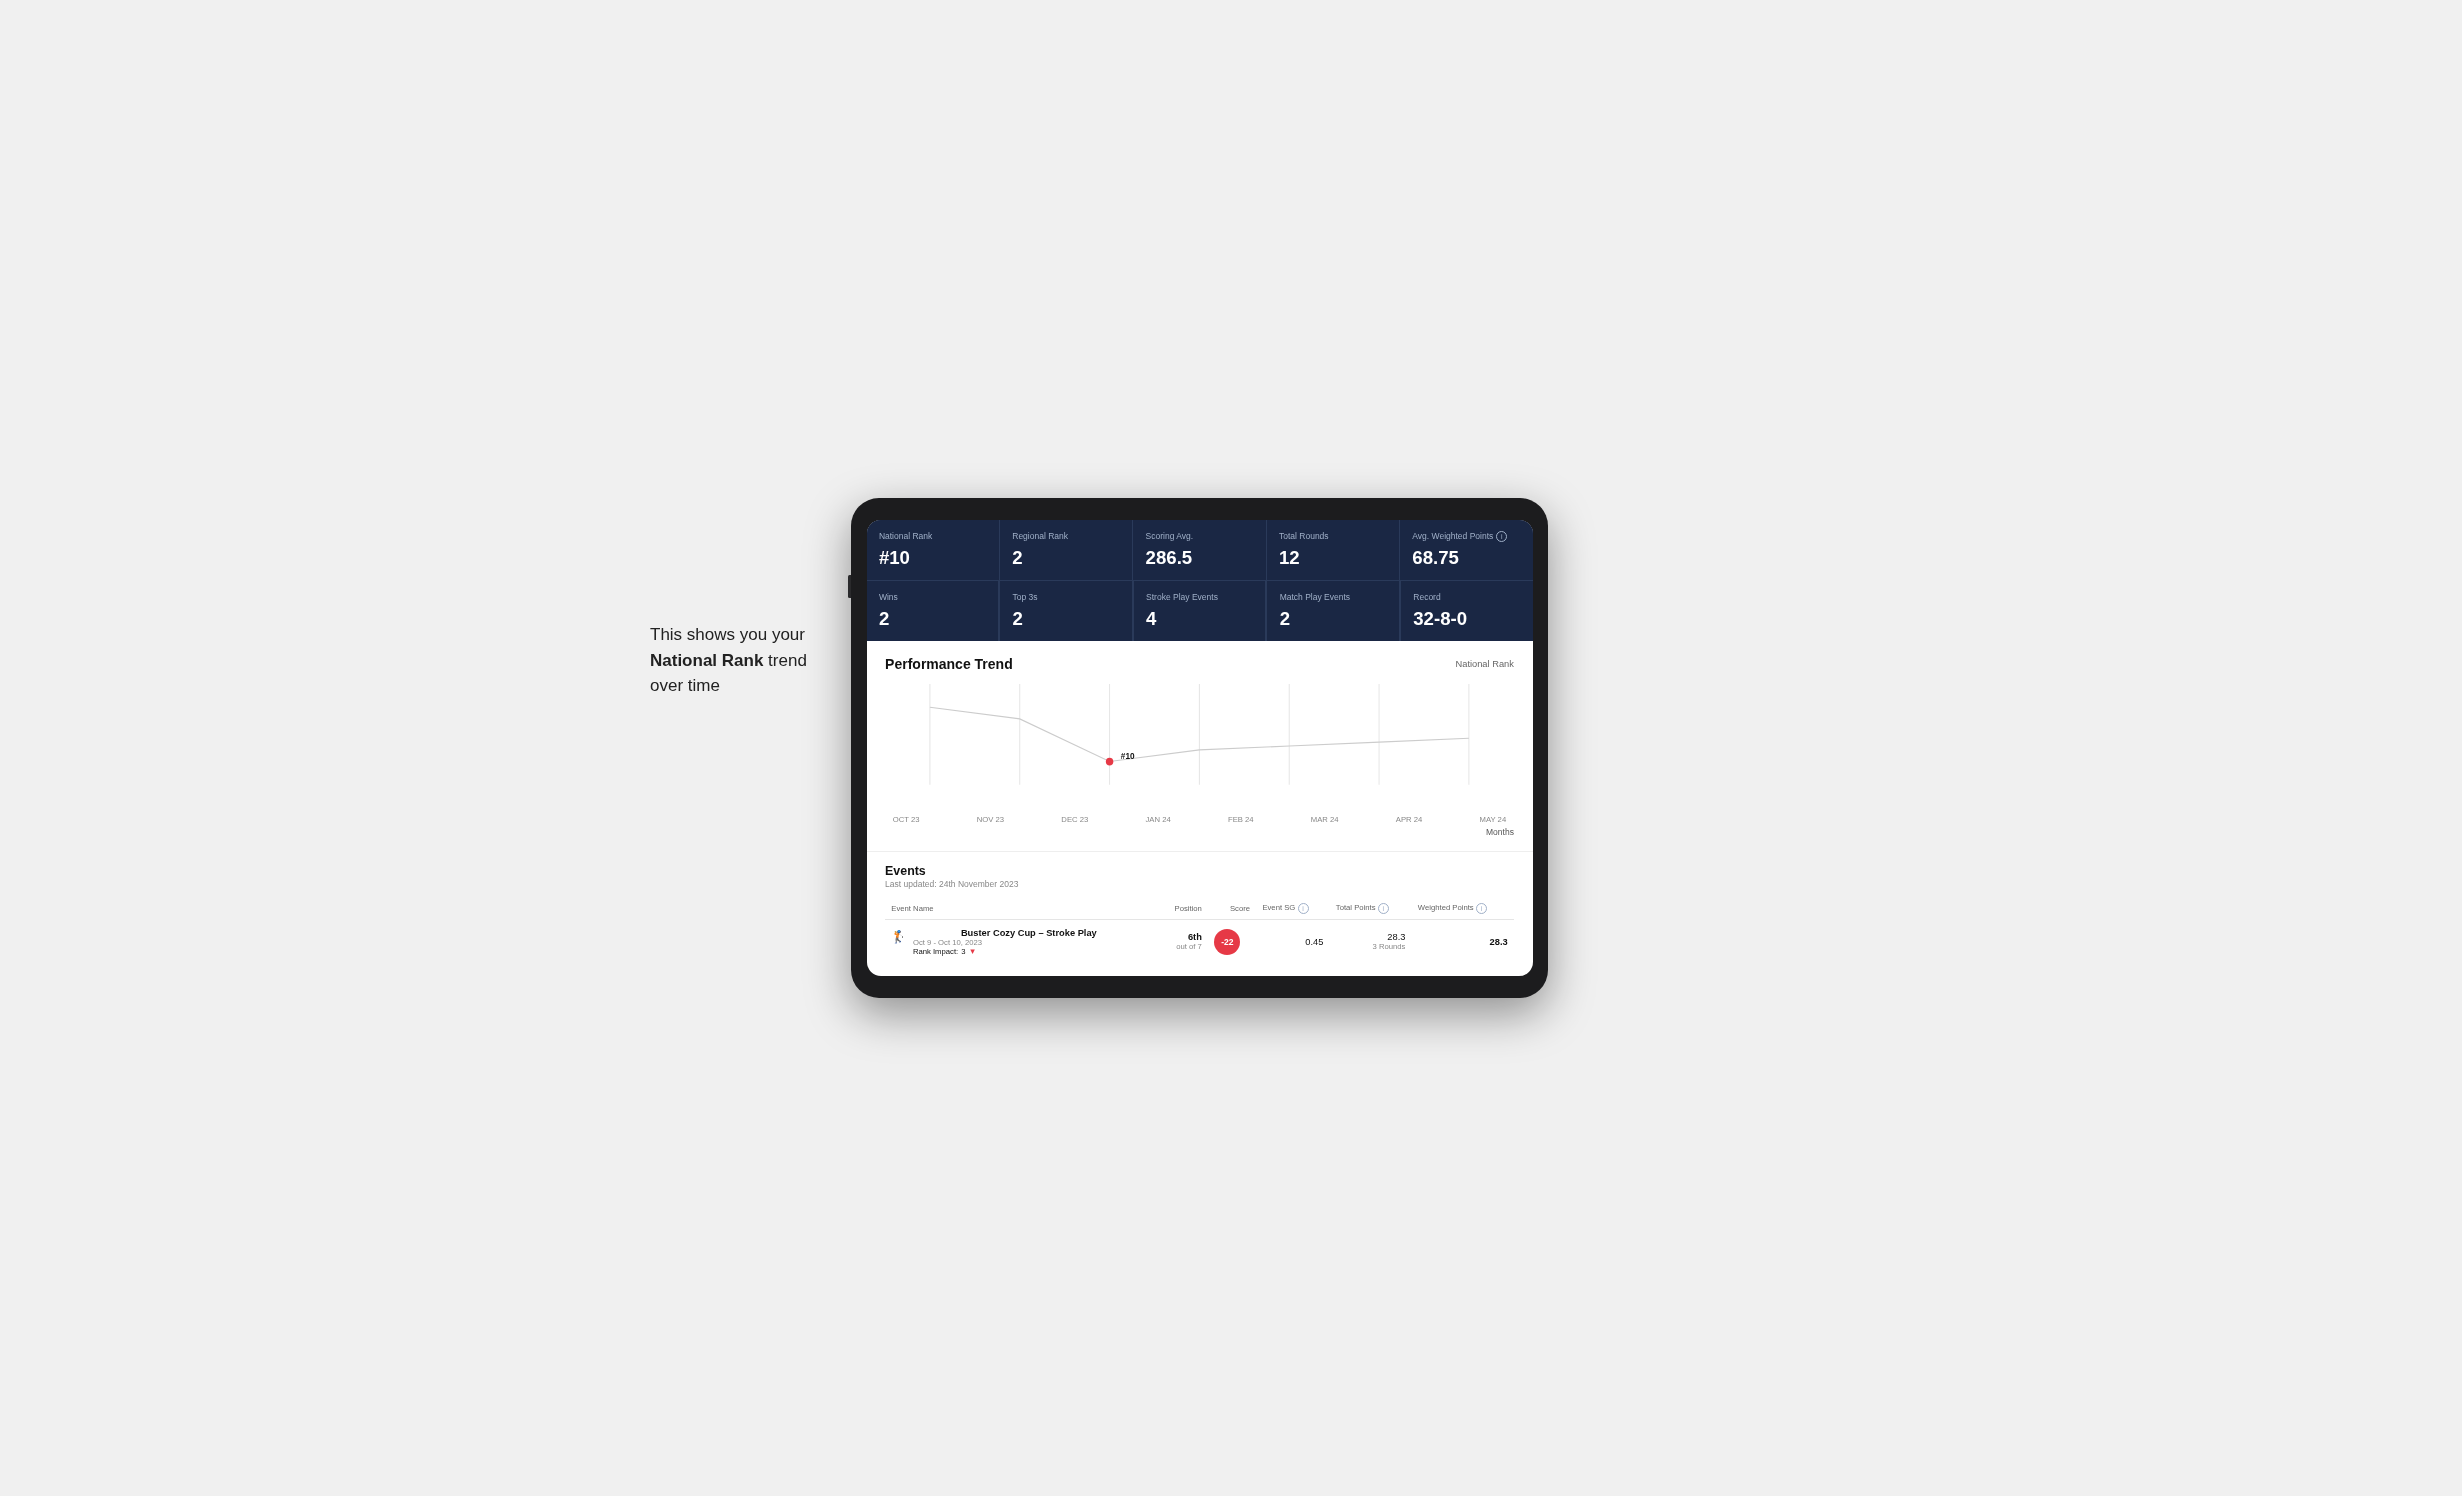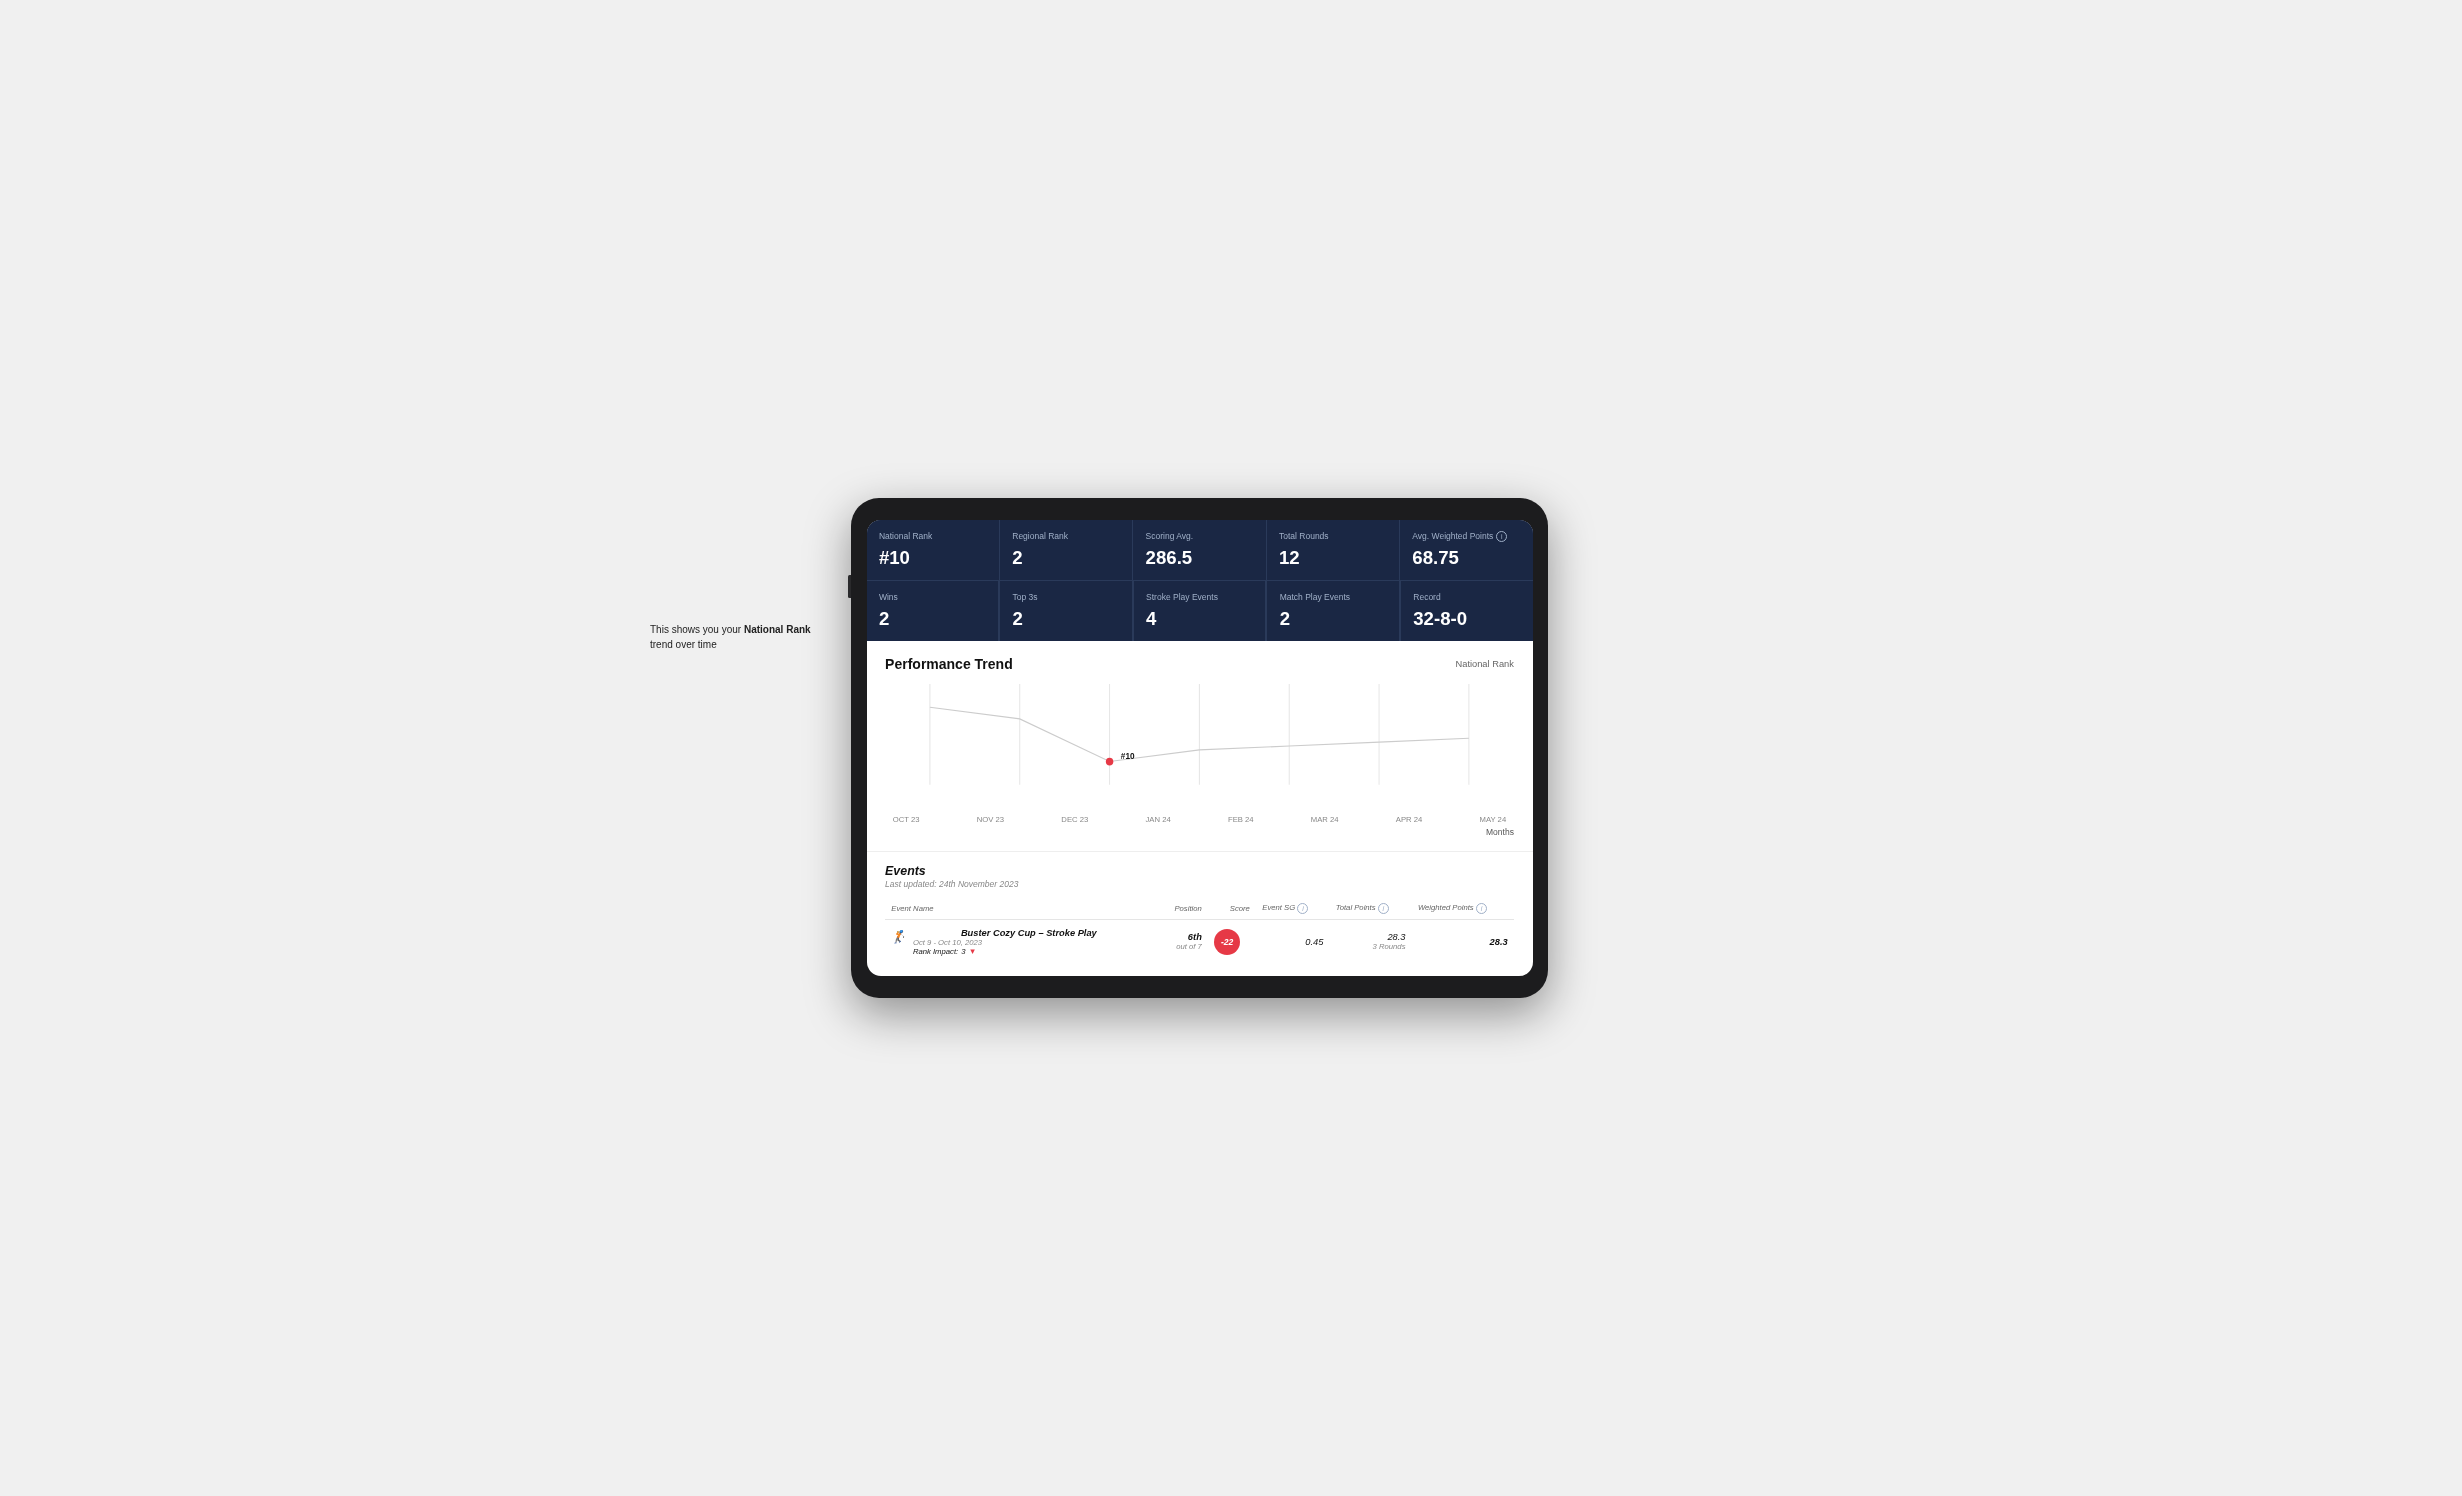--- a/index.html
+++ b/index.html
@@ -19,21 +19,21 @@
       display: flex;
       align-items: flex-start;
       gap: 0;
     }
 
     .annotation {
       position: absolute;
       left: -155px;
       top: 124px;
       width: 186px;
-      font-size: 10px;
+      font-size: 17px;
       color: #222;
       line-height: 1.5;
     }
     .annotation strong { font-weight: 700; }
 
     .arrow-line {
       position: absolute;
       left: 39px;
       top: 170px;
       width: 294px;
@@ -154,21 +154,20 @@
       text-align: right;
       font-size: 8.5px;
       color: #555;
       margin-top: 3.1px;
       margin-bottom: 6.2px;
     }
 
     .events-section {
       padding: 12.4px 18.6px;
       border-top: 0.8px solid #eee;
-      font-style: italic;
     }
 
     .events-header {
       margin-bottom: 9.3px;
     }
 
     .events-title {
       font-size: 12.4px;
       font-weight: 600;
       color: #111;

